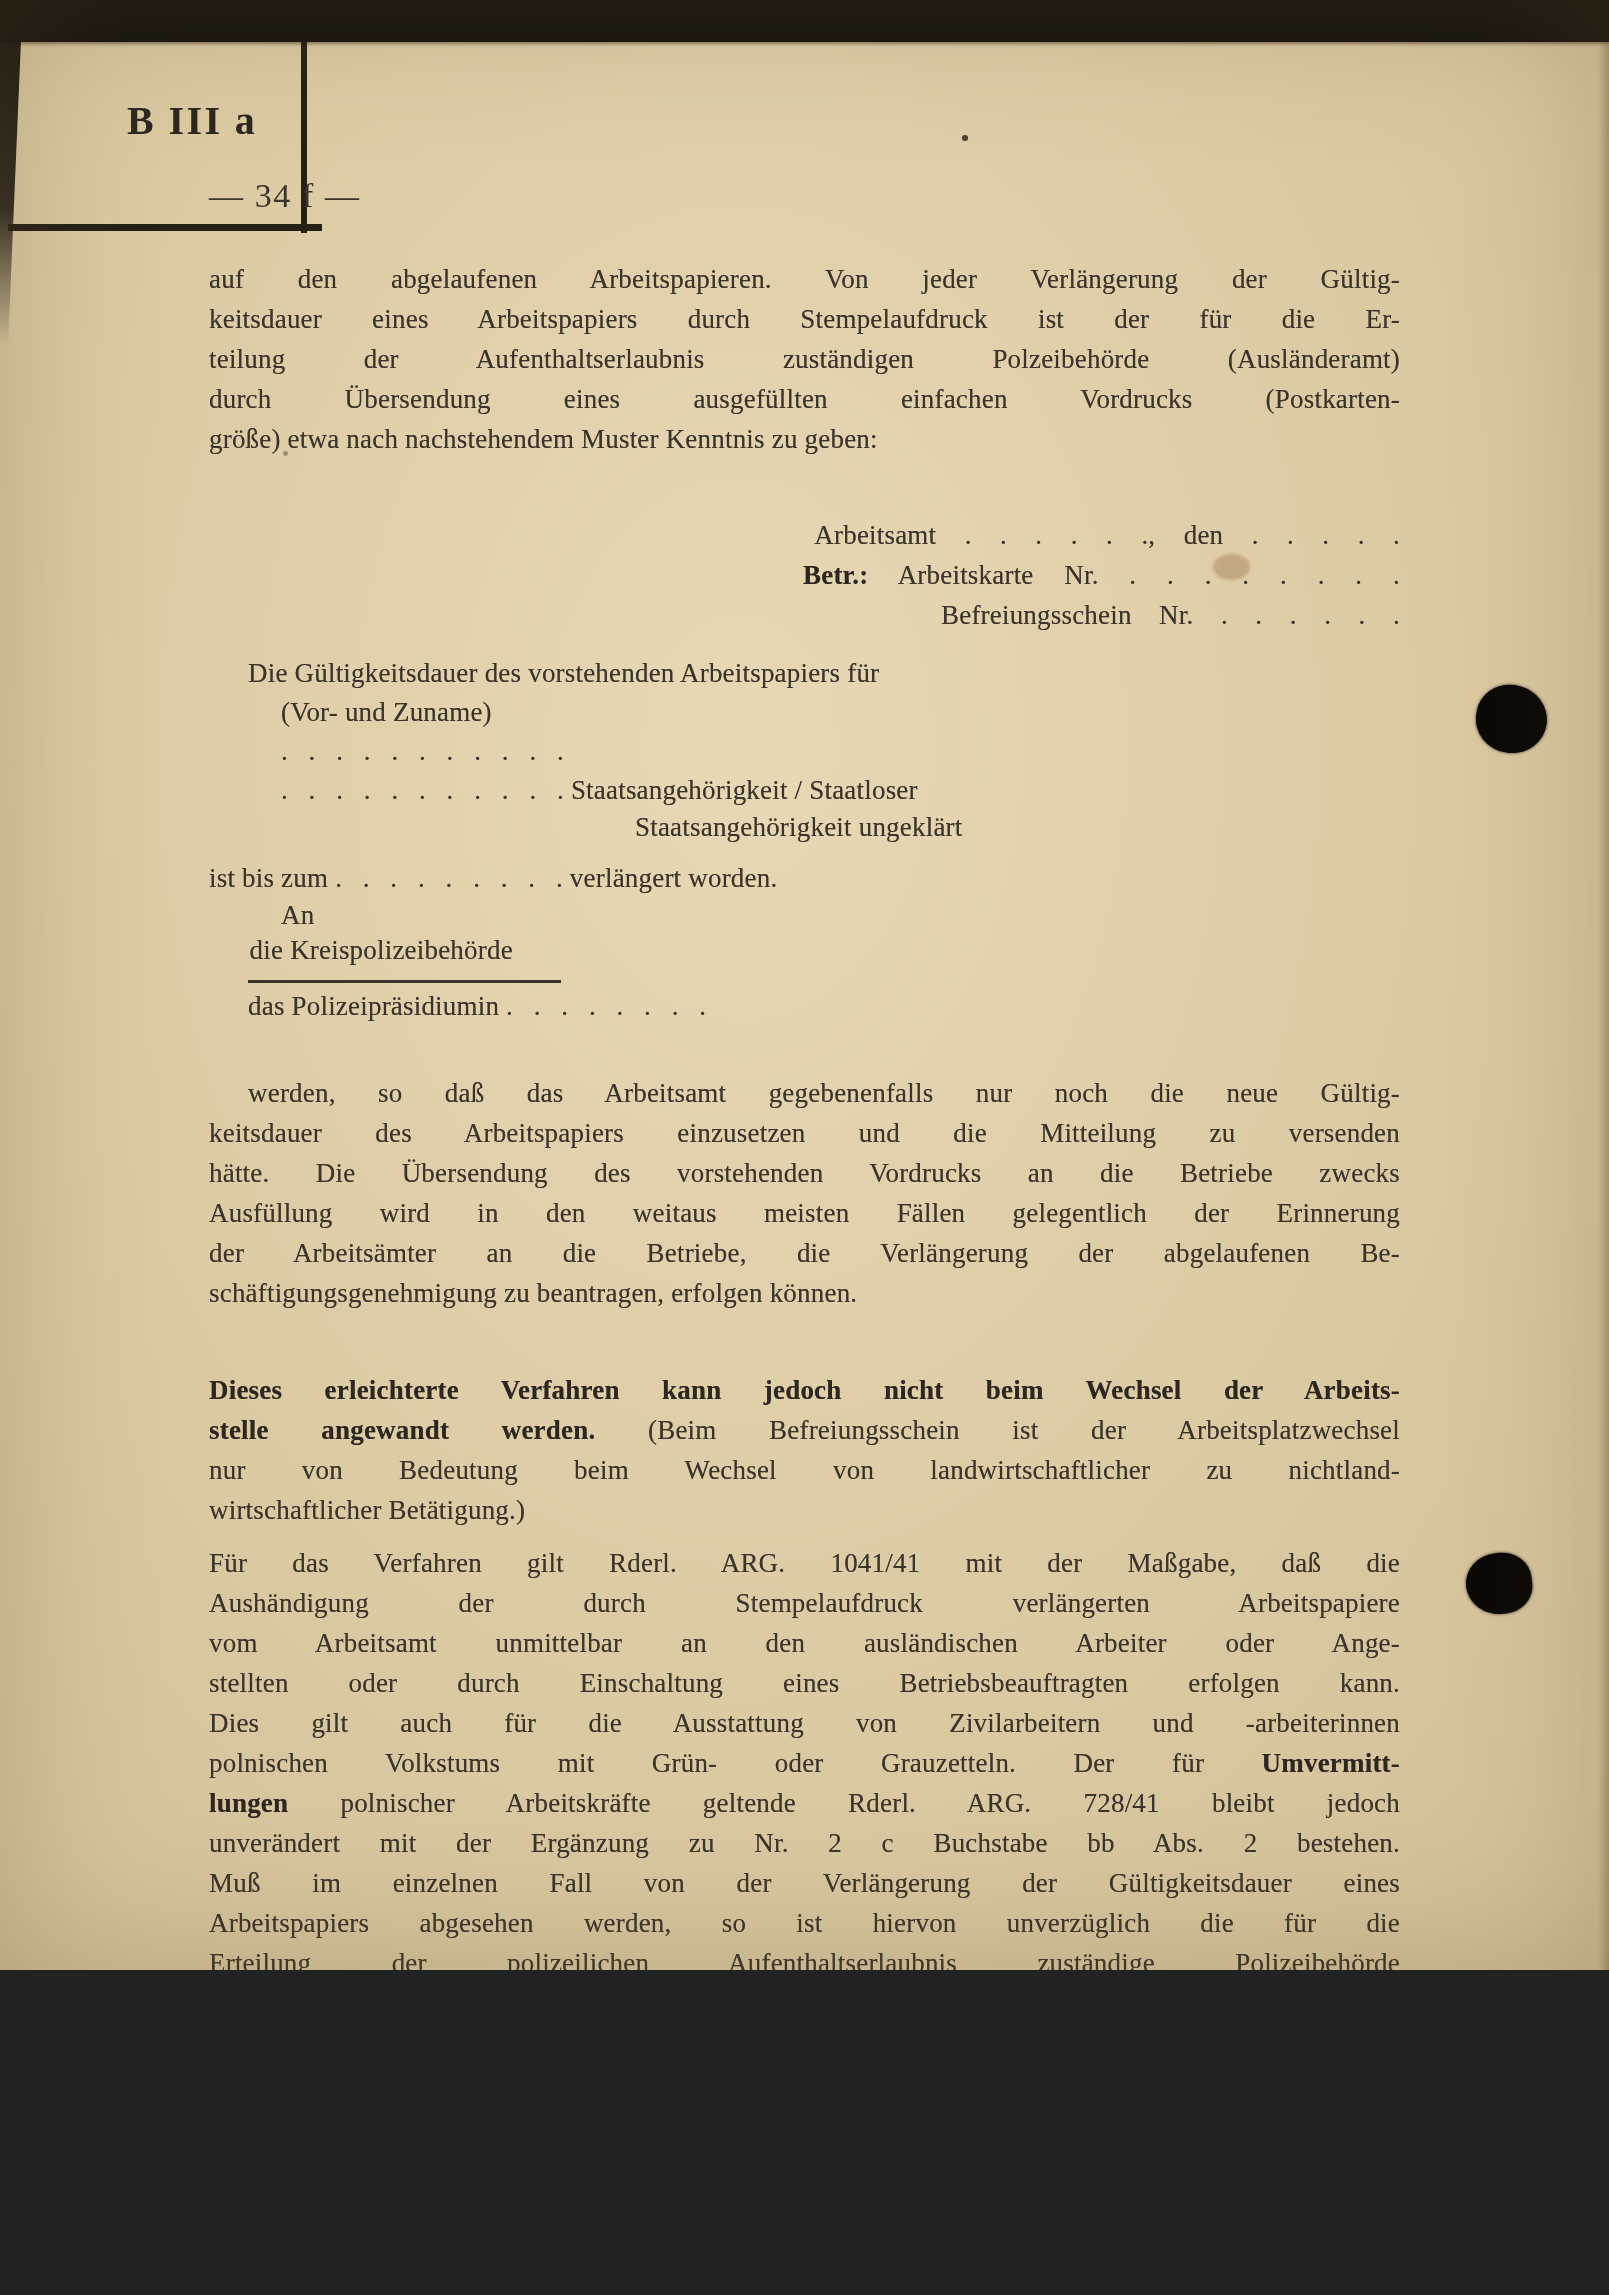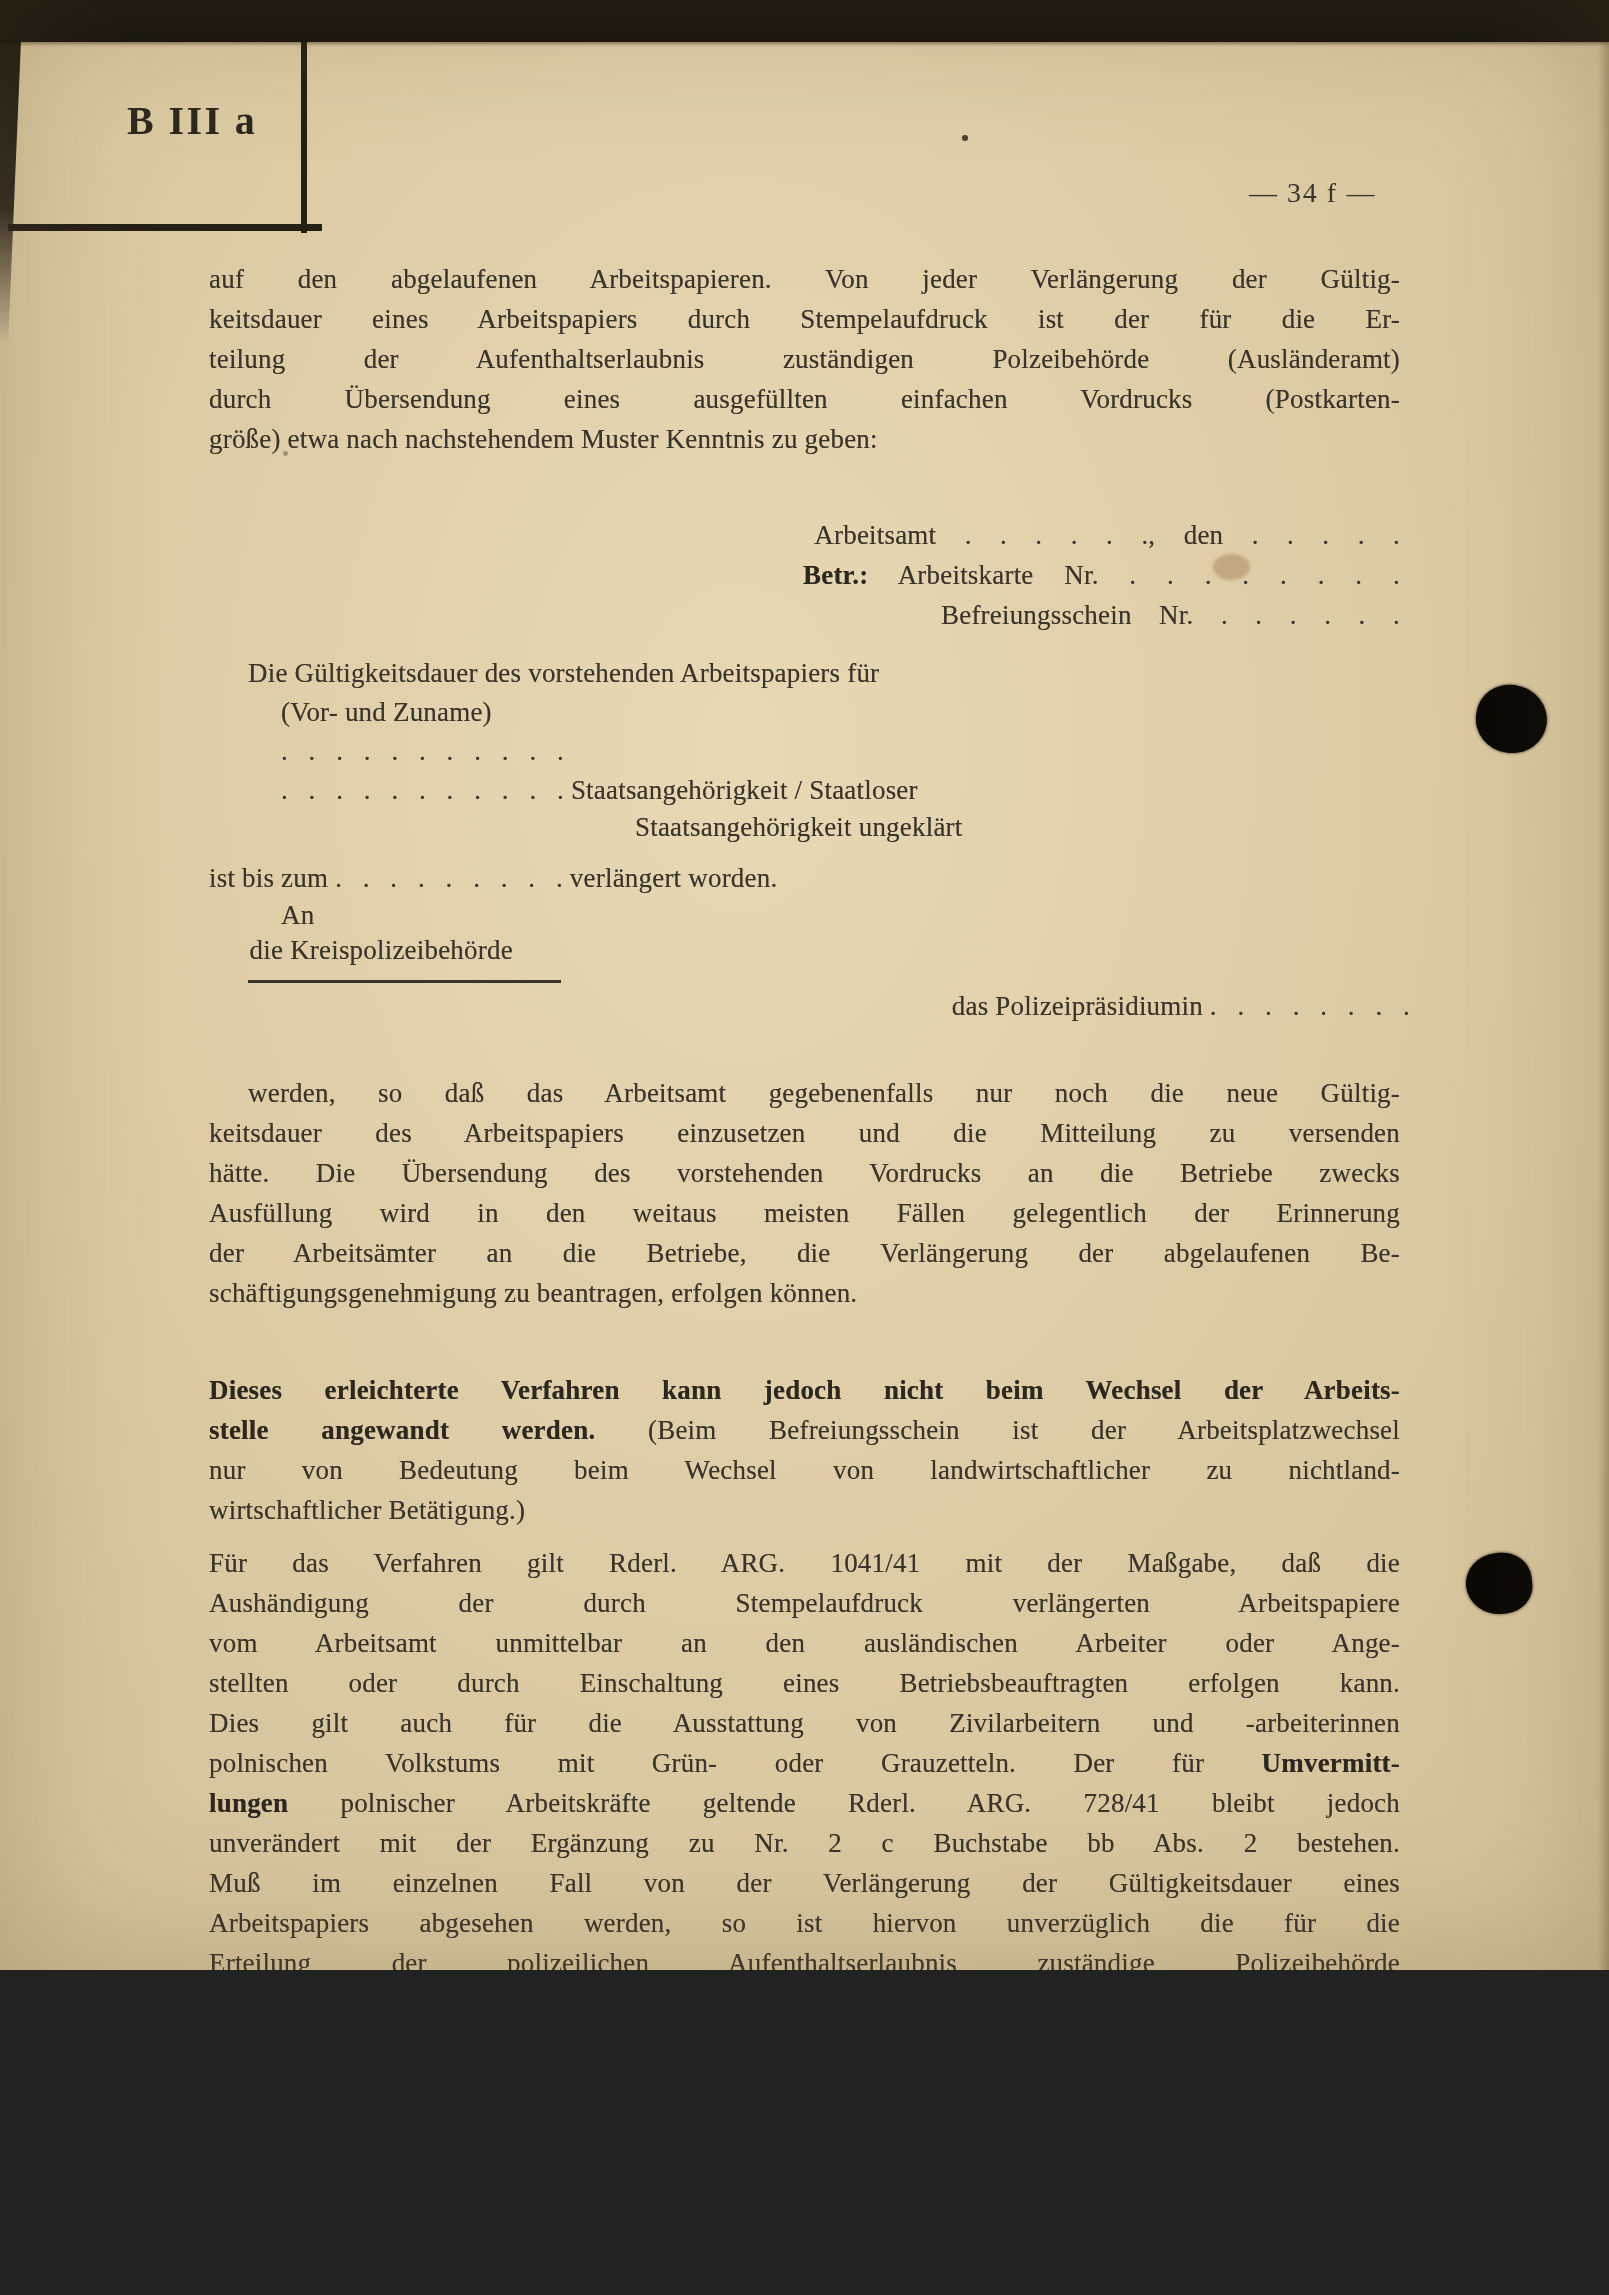--- a/index.html
+++ b/index.html
@@ -24,21 +24,21 @@
   .corner-bl{position:absolute;left:0;top:2243px;width:13px;height:52px;background:rgba(20,16,10,.55);filter:blur(1.2px);}
   .edge-right{position:absolute;right:0;top:42px;width:11.3px;height:2254px;
     background:linear-gradient(to left, rgba(90,70,40,.35), rgba(90,70,40,0));}
   .vignette{position:absolute;inset:0;pointer-events:none;box-shadow:inset 0 0 153px rgba(110,88,50,.30);}
 
   
   .box-vline{position:absolute;left:301px;top:42px;width:6.4px;height:191px;background:#251f16;}
   .box-hline{position:absolute;left:8px;top:224px;width:314px;height:7.2px;background:#251f16;}
   .section-label{position:absolute;left:127px;top:97px;font-size:40px;font-weight:700;color:var(--ink-bold);letter-spacing:2.4px;}
 
-  .page-number{position:absolute;left:209px;top:177px;width:1167px;text-align:right;font-size:28px;letter-spacing:1.6px;color:var(--ink);}
+  .page-number{position:absolute;left:209px;top:177px;width:1167px;text-align:left;font-size:34px;letter-spacing:1.6px;color:var(--ink);}
 
   
   .hole{position:absolute;background:var(--hole);box-shadow:0 0 3.2px rgba(10,8,5,.8);}
   .hole-1{left:1476px;top:685px;width:71px;height:68px;border-radius:48% 52% 50% 50%;transform:rotate(8deg);}
   .hole-2{left:1466px;top:1553px;width:66px;height:61px;border-radius:52% 48% 46% 54%;transform:rotate(-6deg);}
 
   
   .stain{position:absolute;left:1213px;top:554px;width:37px;height:26px;background:rgba(146,108,66,.38);border-radius:50%;filter:blur(1.6px);}
   .speck{position:absolute;border-radius:50%;}
   .speck1{left:962px;top:135px;width:5.6px;height:5.6px;background:rgba(40,32,20,.8);}
@@ -66,21 +66,21 @@
   .mid-line{position:absolute;height:40px;line-height:40px;}
   #l-gueltigkeit{top:653px;left:39px;}
   #l-vorname{top:692px;left:72px;}
   #l-dots-name{top:731px;left:72px;}
   #l-dots-staat{top:770px;left:72px;}
   #l-ungeklaert{top:807px;left:394px;margin-left:32px;}
   #l-biszum{top:858px;left:0;}
   #l-an{top:895px;left:72px;}
   #l-kreis{top:930px;left:39px;}
   #l-kreis .rule-under{display:inline-block;border-bottom:3.2px solid #3a352b;padding:0 48px 9.7px 1.6px;}
-  #l-praes{top:986px;left:49px;width:calc(100% - 39px);display:flex;justify-content:flex-end;}
+  #l-praes{top:986px;left:39px;width:calc(100% - 39px);display:flex;justify-content:flex-start;}
   .dots{word-spacing:13.7px;white-space:nowrap;}
 
   .nachtrag{position:absolute;top:2047px;left:0;font-family:"Liberation Sans","DejaVu Sans",sans-serif;font-weight:700;font-size:30px;color:var(--ink-bold);letter-spacing:0.4px;}
 </style>
 </head>
 <body>
 
 <div class="page">
 
   <div class="edge-top"></div>

